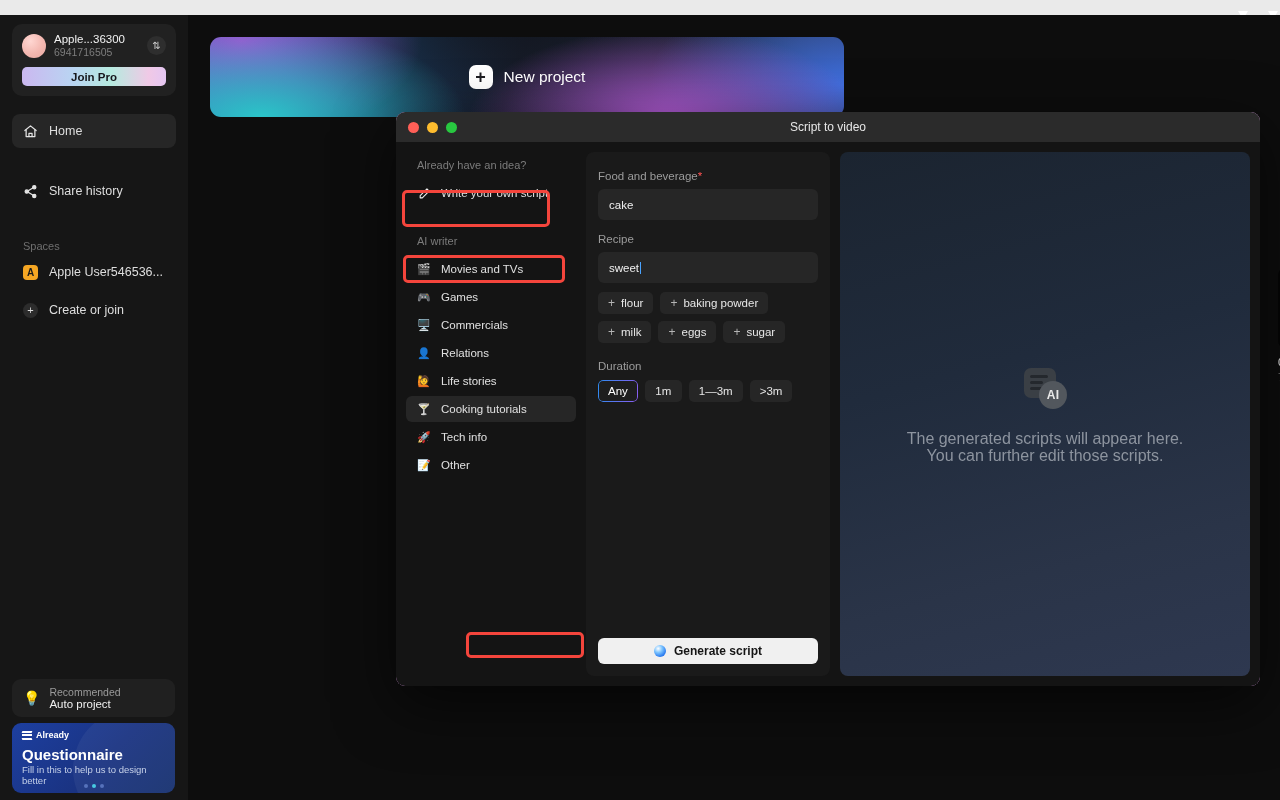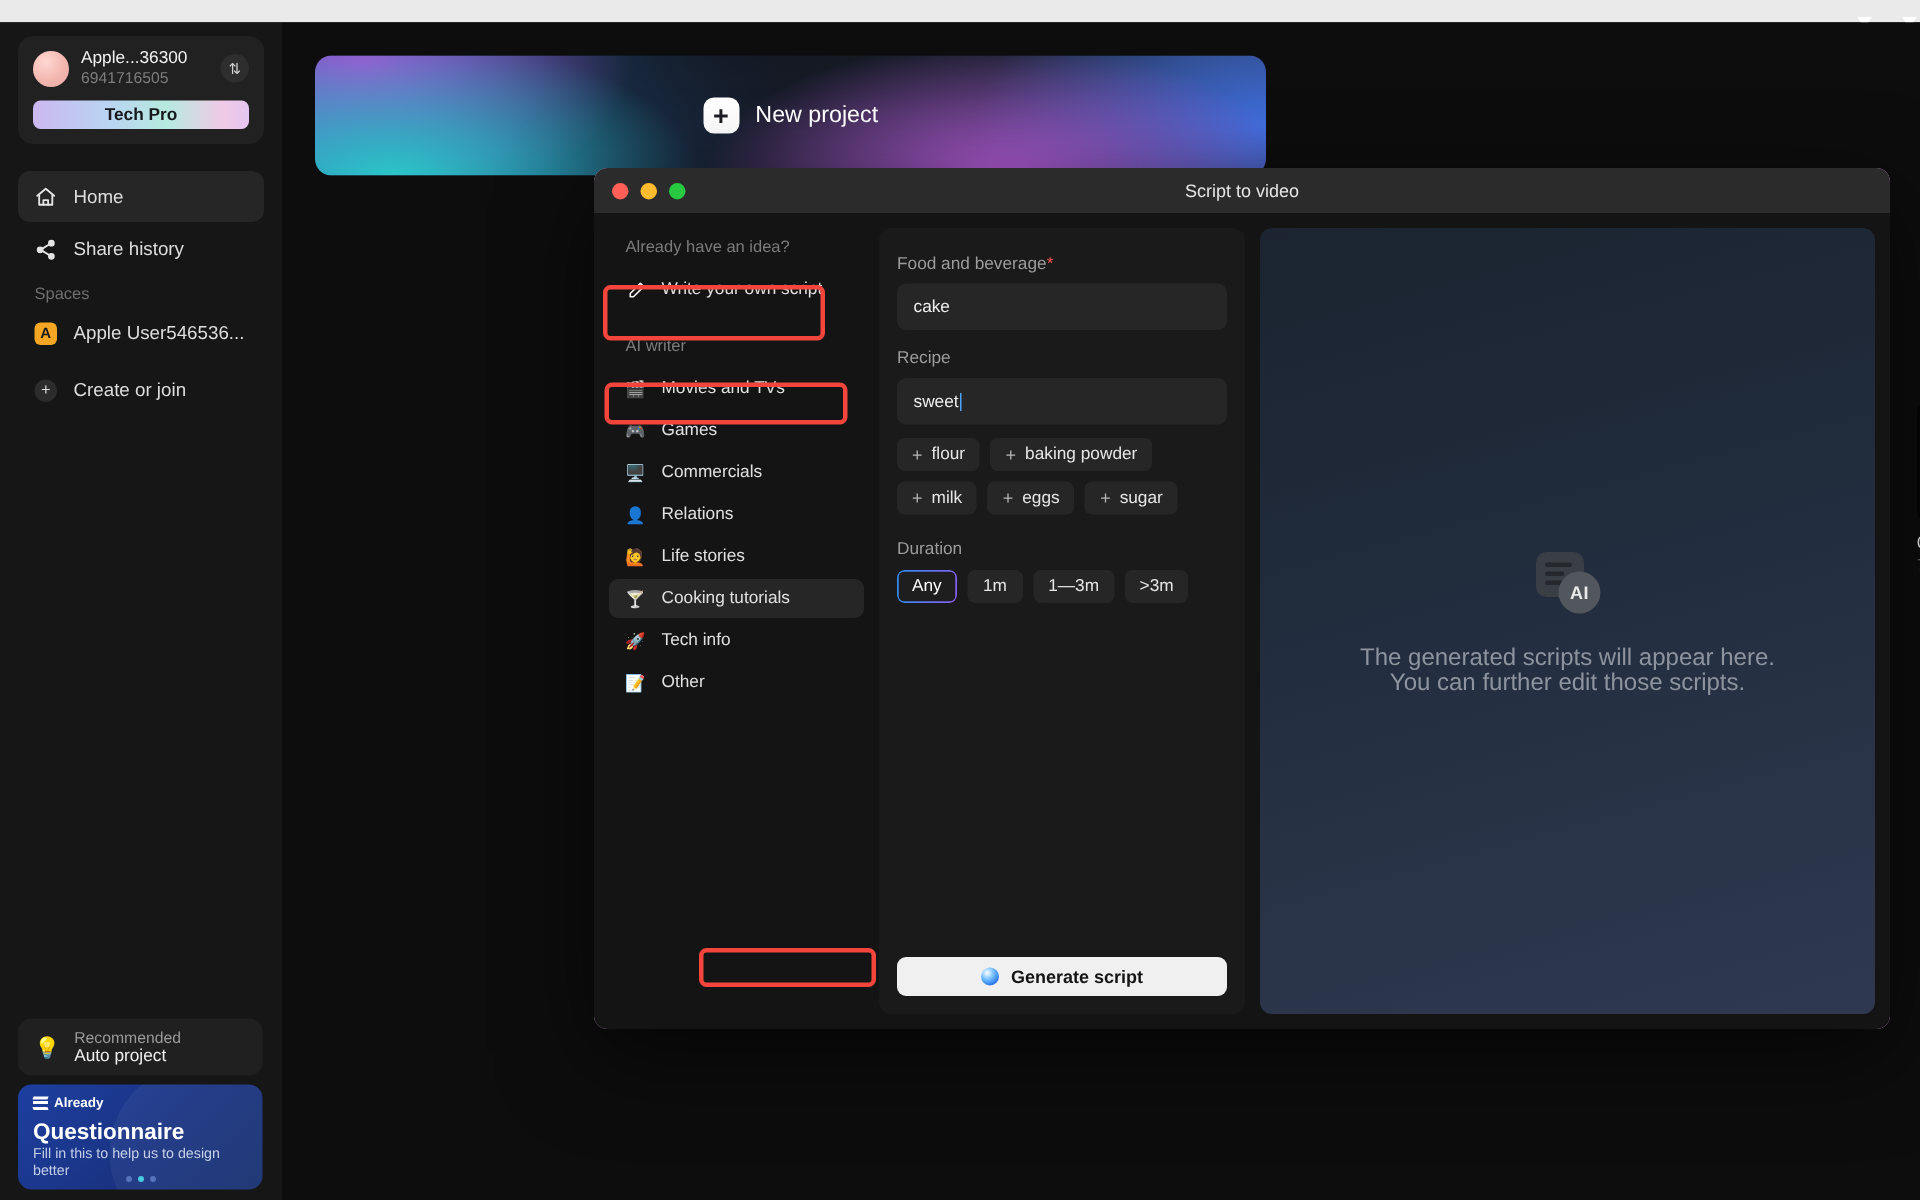--- a/index.html
+++ b/index.html
@@ -30,21 +30,21 @@
   .acct-name{font-size:11.5px;color:#f2f2f2;line-height:14px;white-space:nowrap;overflow:hidden;}
   .acct-id{font-size:10.5px;color:#7d7d7d;line-height:13px;}
   .swap-btn{width:19px;height:19px;border-radius:50%;background:#2e2e2e;display:flex;
     align-items:center;justify-content:center;flex:0 0 19px;color:#cfcfcf;font-size:10px;}
   .join-pro{margin-top:8px;height:19px;border-radius:5px;display:flex;align-items:center;justify-content:center;
     font-size:11.5px;font-weight:bold;color:#17171c;
     background:linear-gradient(90deg,#cbb8f0,#b9d4f2 35%,#b6eadf 62%,#f0c9e6 88%,#e4c6f2);}
 
   .nav{margin-top:18px;padding:0 12px;}
   .nav-item{height:34px;border-radius:8px;display:flex;align-items:center;gap:11px;padding:0 11px;
-    font-size:12.5px;color:#dedede;margin-bottom:1px;}
+    font-size:12.5px;color:#dedede;margin-bottom:26px;}
   .nav-item.active{background:#262626;}
   .nav-ico{width:15px;height:15px;display:flex;align-items:center;justify-content:center;color:#e4e4e4;}
 
   .sec-title{font-size:11px;color:#6f6f6f;padding:6px 23px 5px 23px;}
   .space-item{height:30px;border-radius:8px;display:flex;align-items:center;gap:11px;padding:0 11px;
     font-size:12.5px;color:#dedede;margin:0 12px;}
   .sq-badge{width:15px;height:15px;border-radius:4px;background:#f5a623;color:#1a1a1a;font-size:10px;
     font-weight:bold;display:flex;align-items:center;justify-content:center;flex:0 0 15px;}
   .plus-circ{width:15px;height:15px;border-radius:50%;background:#2c2c2c;color:#ddd;font-size:11px;
     display:flex;align-items:center;justify-content:center;flex:0 0 15px;}
@@ -176,21 +176,21 @@
 
     <div class="acct-card">
       <div class="acct-row">
         <div class="avatar"></div>
         <div class="acct-txt">
           <div class="acct-name">Apple...36300</div>
           <div class="acct-id">6941716505</div>
         </div>
         <div class="swap-btn">⇅</div>
       </div>
-      <div class="join-pro">Tech Pro</div>
+      <div class="join-pro">Join Pro</div>
     </div>
 
     <nav class="nav">
       <div class="nav-item active">
         <span class="nav-ico">
           <svg width="15" height="15" viewBox="0 0 24 24" fill="none" stroke="currentColor" stroke-width="2" stroke-linecap="round" stroke-linejoin="round">
               <path d="M3 10.5 12 3l9 7.5"></path>
               <path d="M5 9.5V20h14V9.5"></path>
               <path d="M9.5 20v-5h5v5"></path>
             </svg>
@@ -304,21 +304,21 @@
           <i class="l-yel"></i>
           <i class="l-grn"></i>
         </div>
         <div class="mtitle">Script to video</div>
       </div>
 
       <div class="mbody">
 
         <div class="cats">
           <div class="cat-head">Already have an idea?</div>
-          <div class="cat-item" style="margin-bottom:19px">
+          <div class="cat-item" style="margin-bottom:29px">
             <span class="cat-ico">
               <svg width="13" height="13" viewBox="0 0 24 24" fill="none" stroke="#f0f0f0" stroke-width="2" stroke-linecap="round" stroke-linejoin="round">
                   <path d="M16.5 3.5l4 4L8 20H4v-4z"></path>
                 </svg>
             </span>
             <span>Write your own script</span>
           </div>
 
           <div class="cat-head">AI writer</div>
 

